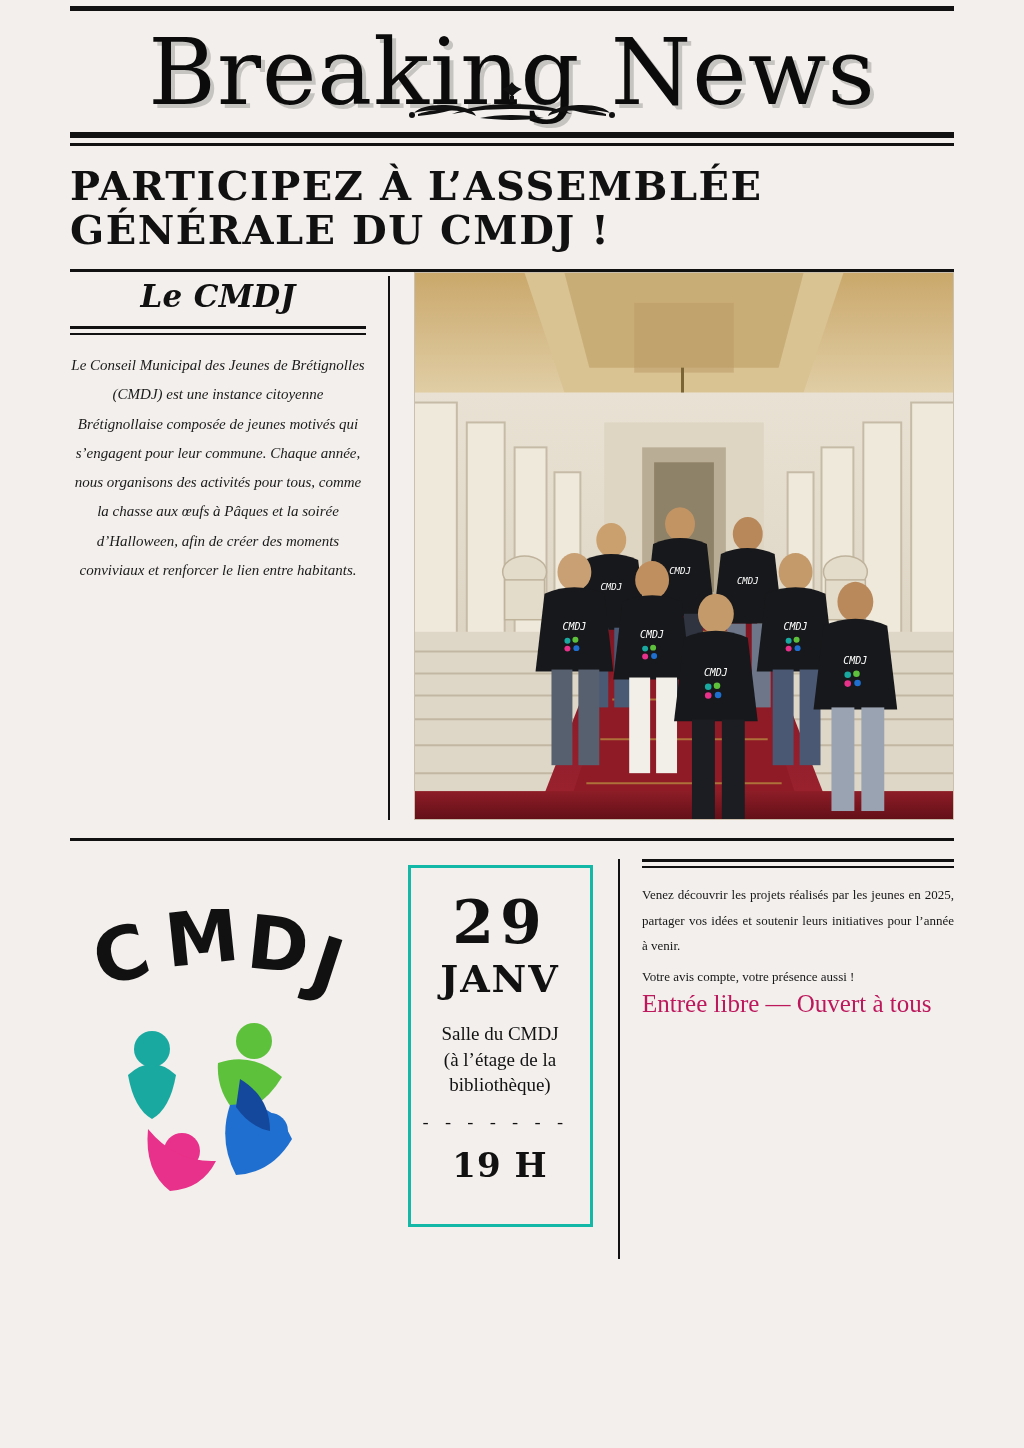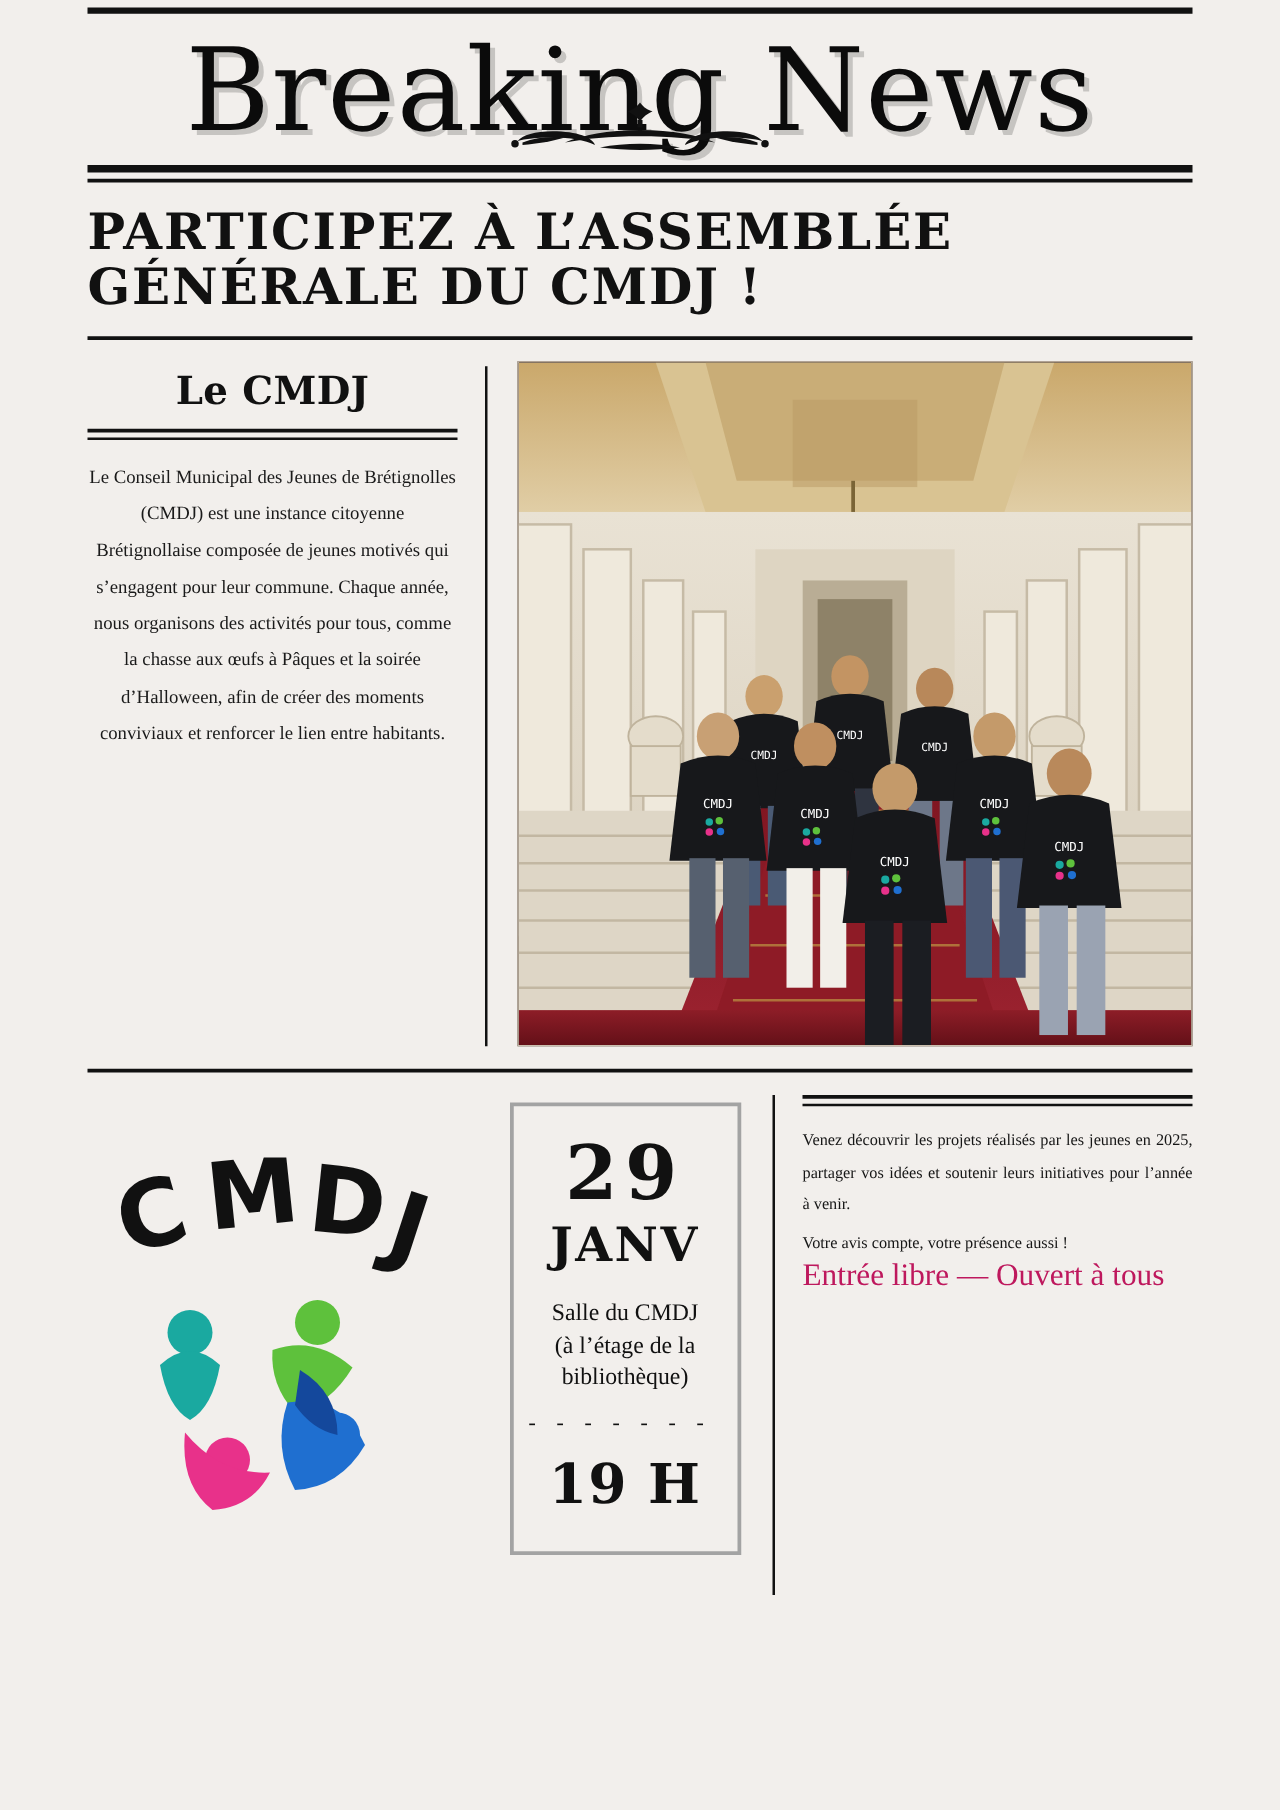--- a/index.html
+++ b/index.html
@@ -87,22 +87,23 @@
     color: #111;
     margin: 18px 0 16px;
     text-transform: uppercase;
   }
 
   .rule-med { height: 3px; background: #111; }
 
   
   .body-grid {
     display: flex;
-    margin-top: 17px;
+    margin-top: 0;
     height: 552px;
+    font-style: italic;
   }
   .col-left {
     width: 318px;
     padding-right: 22px;
   }
   .vdivider {
     width: 2px;
     background: #111;
     align-self: stretch;
     margin: 4px 0;
@@ -165,21 +166,21 @@
   .logo-wrap svg { width: 100%; height: 100%; display: block; }
 
   .ticket-col {
     width: 220px;
     display: flex;
     align-items: flex-start;
     justify-content: center;
     padding-top: 6px;
   }
   .ticket {
-    border: 3px solid #a3a3a3;
+    border: 3px solid #14b8a6;
     width: 185px;
     height: 362px;
     padding: 14px 10px;
     text-align: center;
     background: #f2efec;
   }
   .ticket .day {
     font-family: "DejaVu Serif", serif;
     font-weight: bold;
     font-size: 60px;
@@ -208,21 +209,21 @@
     font-size: 17px;
     letter-spacing: 1px;
     color: #111;
     margin-top: 16px;
     overflow: hidden;
     white-space: nowrap;
   }
   .ticket .hour {
     font-family: "DejaVu Serif", serif;
     font-weight: bold;
-    font-size: 44px;
+    font-size: 34px;
     letter-spacing: 1px;
     color: #111;
     margin-top: 12px;
   }
 
   .vdivider2 {
     width: 2px;
     background: #111;
     margin: 0 16px 0 8px;
   }

